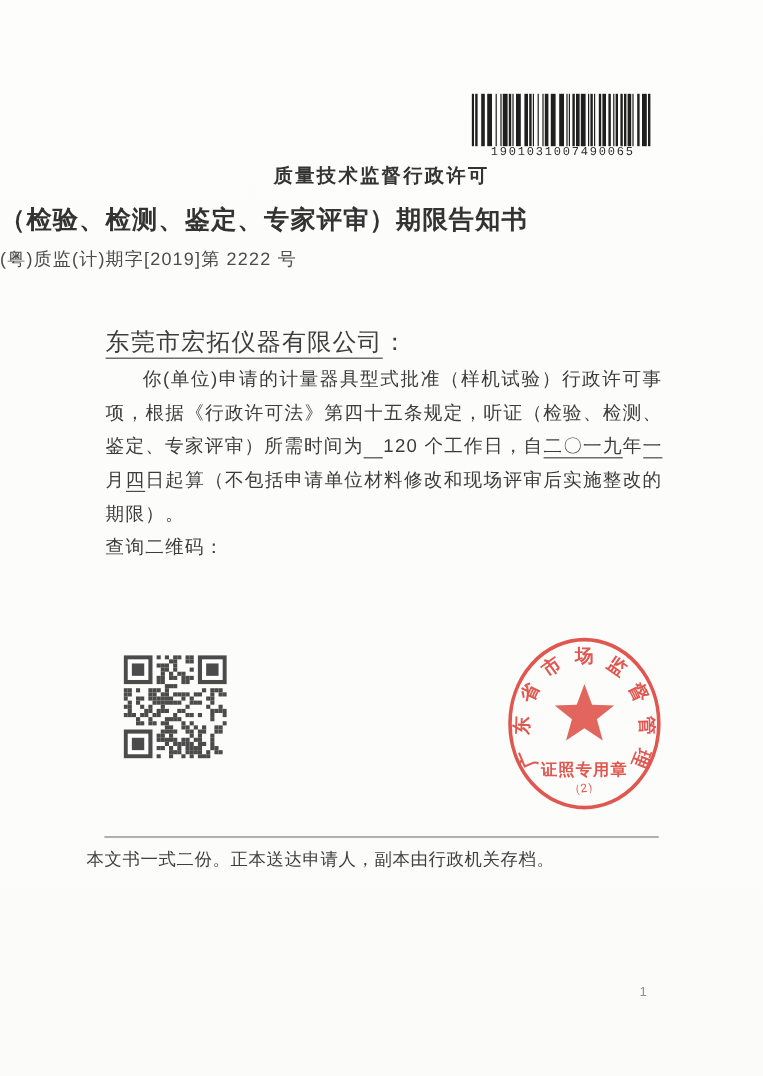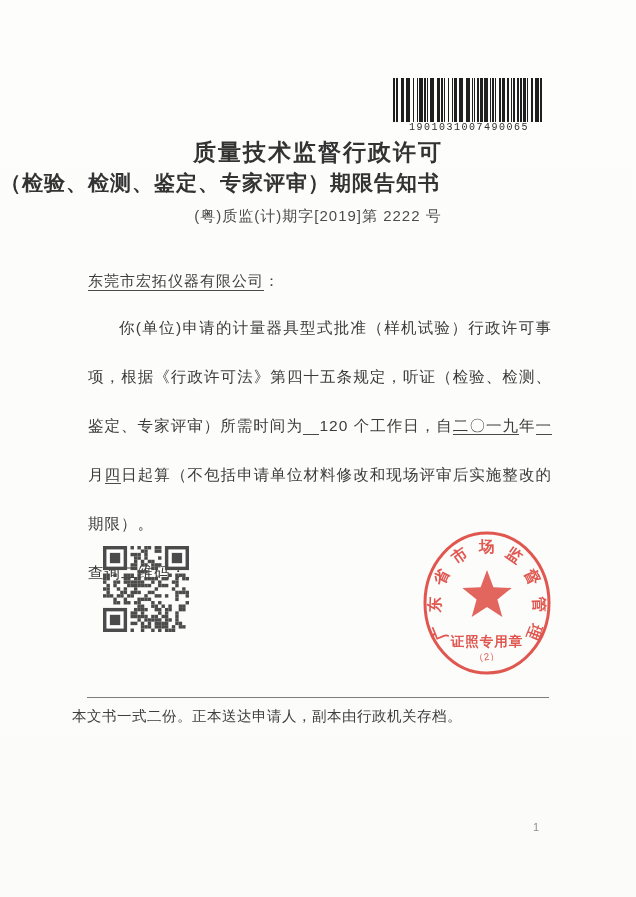--- a/index.html
+++ b/index.html
@@ -17,31 +17,31 @@
   
   .barcode-wrap{left:393px;top:78px;width:152px;text-align:center;}
   .barcode-bars{display:block;width:152px;height:44px;}
   .barcode-number{
     font-family:"Liberation Mono","DejaVu Sans Mono",monospace;
     font-size:10px;letter-spacing:1.5px;color:#2e2e2e;margin-top:0px;white-space:nowrap;
   }
 
   
   .title1{left:0;top:137px;width:100%;text-align:center;
-    font-size:23px;font-weight:bold;color:#333;letter-spacing:2px;}
+    font-size:16px;font-weight:bold;color:#333;letter-spacing:2px;}
   .title2{left:0;top:169px;width:100%;text-align:left;
     font-size:21px;font-weight:bold;color:#333;letter-spacing:1px;}
-  .doc-number{left:0;top:207px;width:100%;text-align:center;
+  .doc-number{left:0;top:207px;width:100%;text-align:left;
     font-size:15px;color:#4c4c4c;letter-spacing:1px;}
 
   
-  .recipient{left:88px;top:272px;font-size:15px;color:#3e3e3e;letter-spacing:1px;}
+  .recipient{left:88px;top:272px;font-size:20px;color:#3e3e3e;letter-spacing:1px;}
   .recipient .name{border-bottom:1px solid #4a4a4a;padding-bottom:1px;}
   .bodytext{left:88px;top:303px;width:464px;
-    font-size:15.5px;line-height:49px;letter-spacing:1px;
+    font-size:15.5px;line-height:28px;letter-spacing:1px;
     text-align:justify;color:#3c3c3c;}
   .bodytext p{margin:0;text-indent:2em;}
   .bodytext .qr-label{text-indent:0;}
   .u{border-bottom:1px solid #4a4a4a;}
 
   
   .qr-wrap{left:103px;top:546px;width:86px;height:86px;}
 
   
   .seal-wrap{left:417px;top:529px;width:140px;height:148px;

